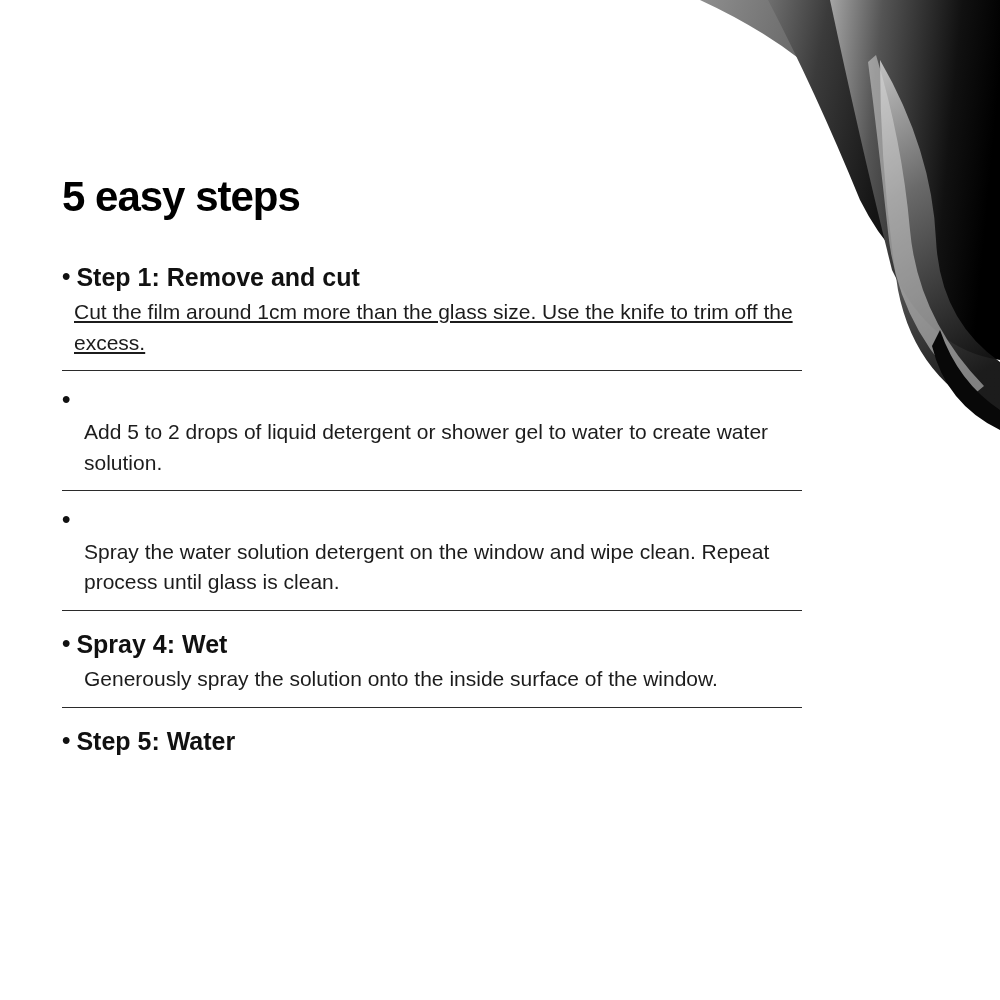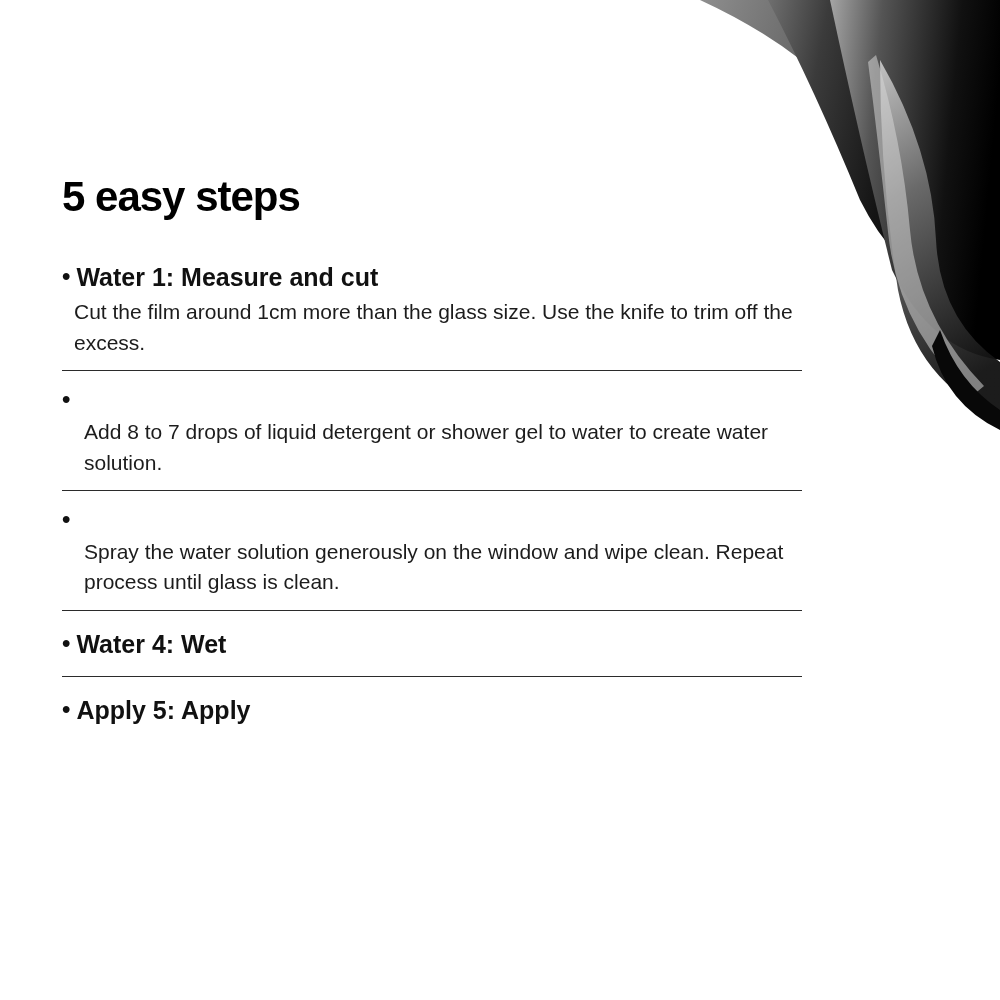--- a/index.html
+++ b/index.html
@@ -79,21 +79,21 @@
     position: relative;
     top: -2px;
   }
   .step-body {
     font-size: 21px;
     line-height: 1.45;
     color: #1c1c1c;
     margin-left: 22px;
     font-weight: normal;
   }
-  .step-1 .step-body { margin-left: 12px; }
+  .step-1 .step-body { margin-left: 12px; text-decoration: underline; }
 </style>
 </head>
 <body>
 
 <div class="page">
 
   <div class="artwork">
     <svg width="420" height="430" viewBox="0 0 420 430" xmlns="http://www.w3.org/2000/svg">
       <defs>
         <linearGradient id="g1" x1="0" y1="0" x2="1" y2="0.3">
@@ -135,47 +135,48 @@
     </svg>
   </div>
 
   <h1 class="title">5 easy steps</h1>
 
   <div class="steps">
 
     <div class="step step-1">
       <div class="step-head">
         <span class="bullet">•</span>
-        <span>Water 1: Measure and cut</span>
+        <span>Step 1: Remove and cut</span>
       </div>
       <div class="step-body">Cut the film around 1cm more than the glass size. Use the knife to trim off the excess.</div>
     </div>
 
     <div class="step">
       <div class="step-head">
         <span class="bullet">•</span>
       </div>
-      <div class="step-body">Add 8 to 7 drops of liquid detergent or shower gel to water to create water solution.</div>
+      <div class="step-body">Add 5 to 2 drops of liquid detergent or shower gel to water to create water solution.</div>
     </div>
 
     <div class="step">
       <div class="step-head">
         <span class="bullet">•</span>
       </div>
-      <div class="step-body">Spray the water solution generously on the window and wipe clean. Repeat process until glass is clean.</div>
+      <div class="step-body">Spray the water solution detergent on the window and wipe clean. Repeat process until glass is clean.</div>
     </div>
 
     <div class="step">
       <div class="step-head">
         <span class="bullet">•</span>
-        <span>Water 4: Wet</span>
+        <span>Spray 4: Wet</span>
       </div>
+      <div class="step-body">Generously spray the solution onto the inside surface of the window.</div>
     </div>
 
     <div class="step last">
       <div class="step-head">
         <span class="bullet">•</span>
-        <span>Apply 5: Apply</span>
+        <span>Step 5: Water</span>
       </div>
     </div>
 
   </div>
 </div>
 
 </body></html>

